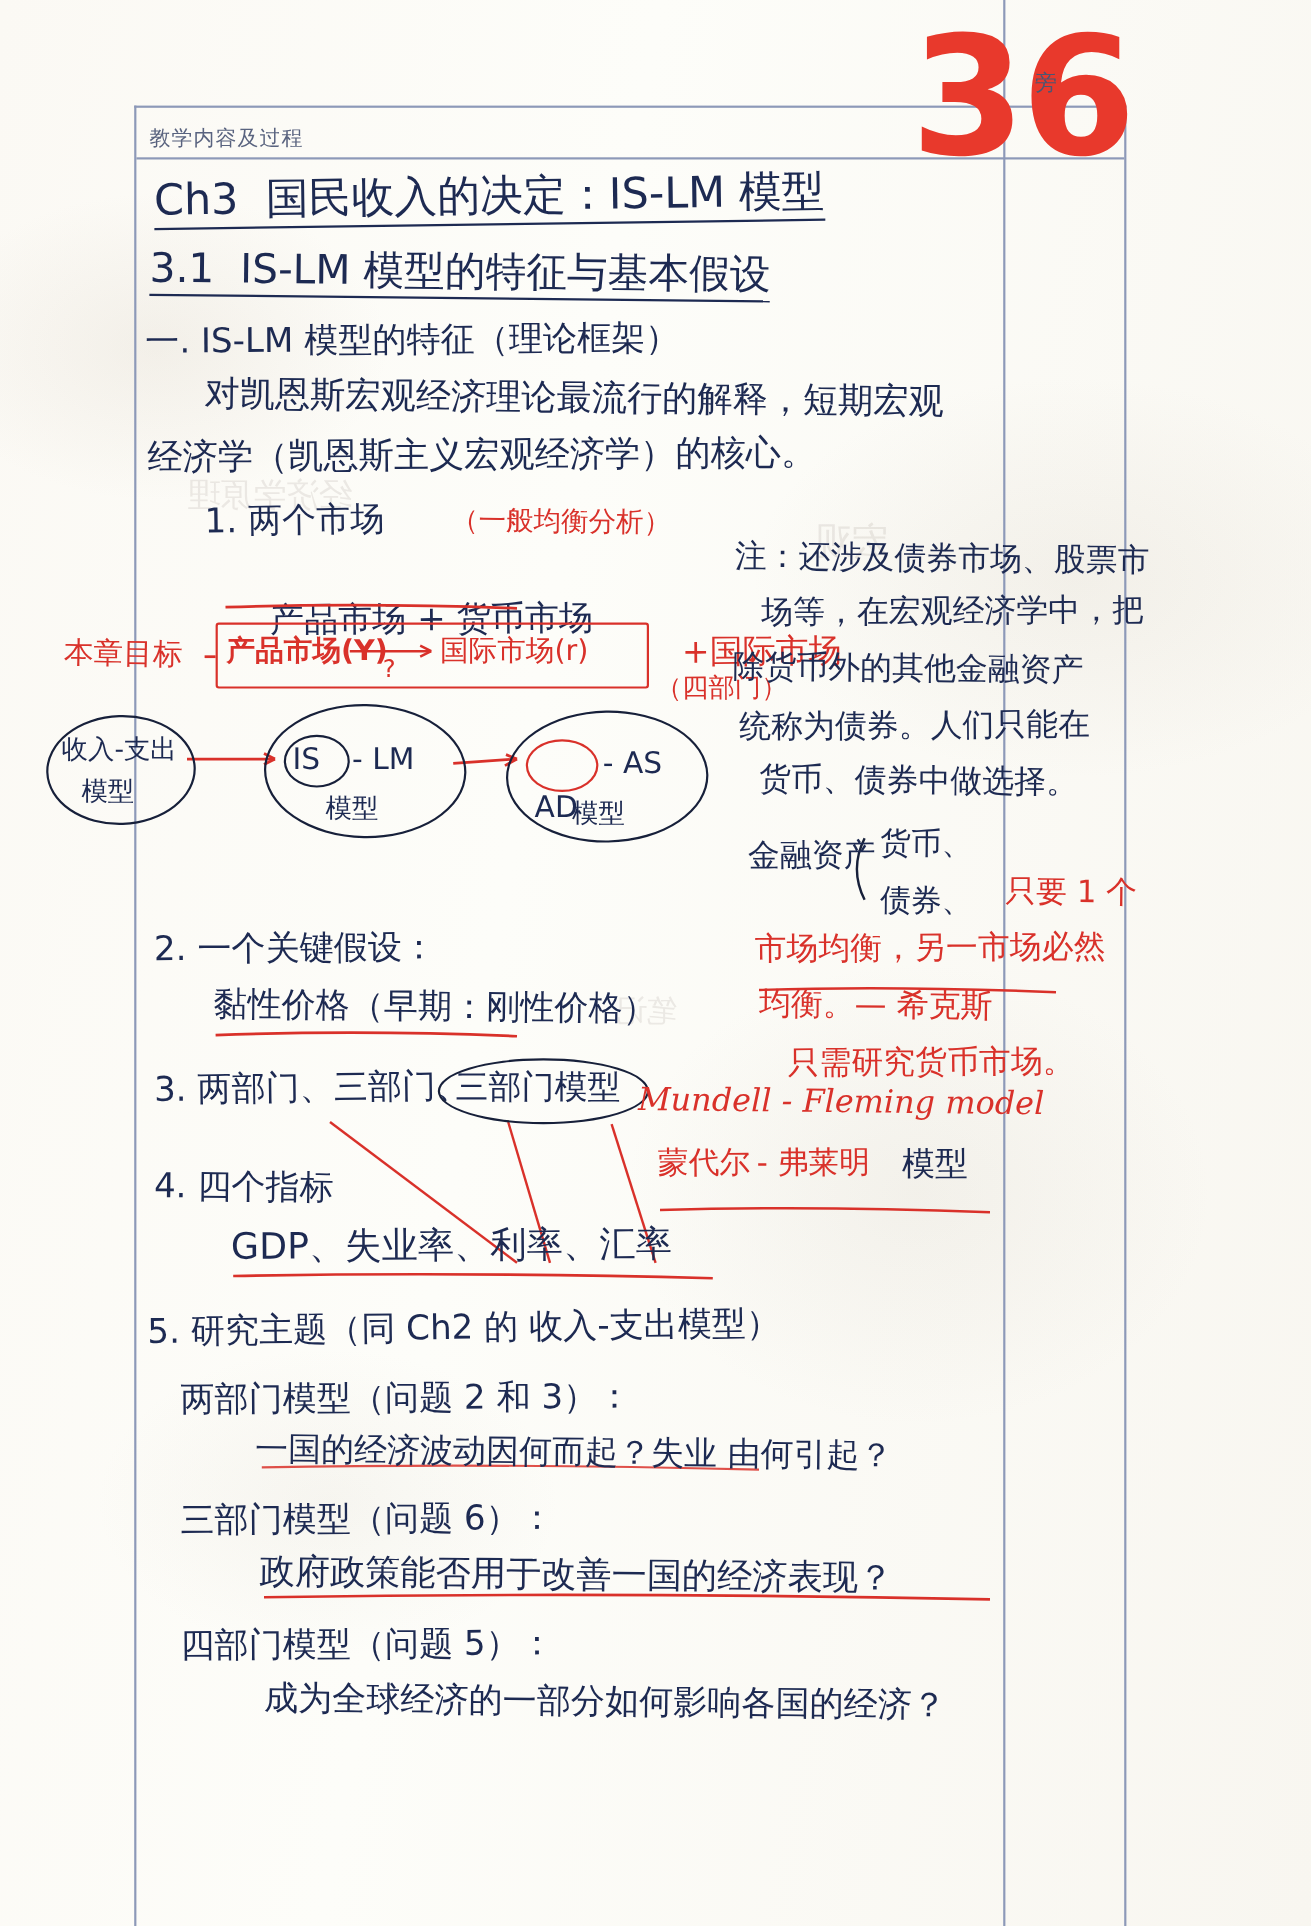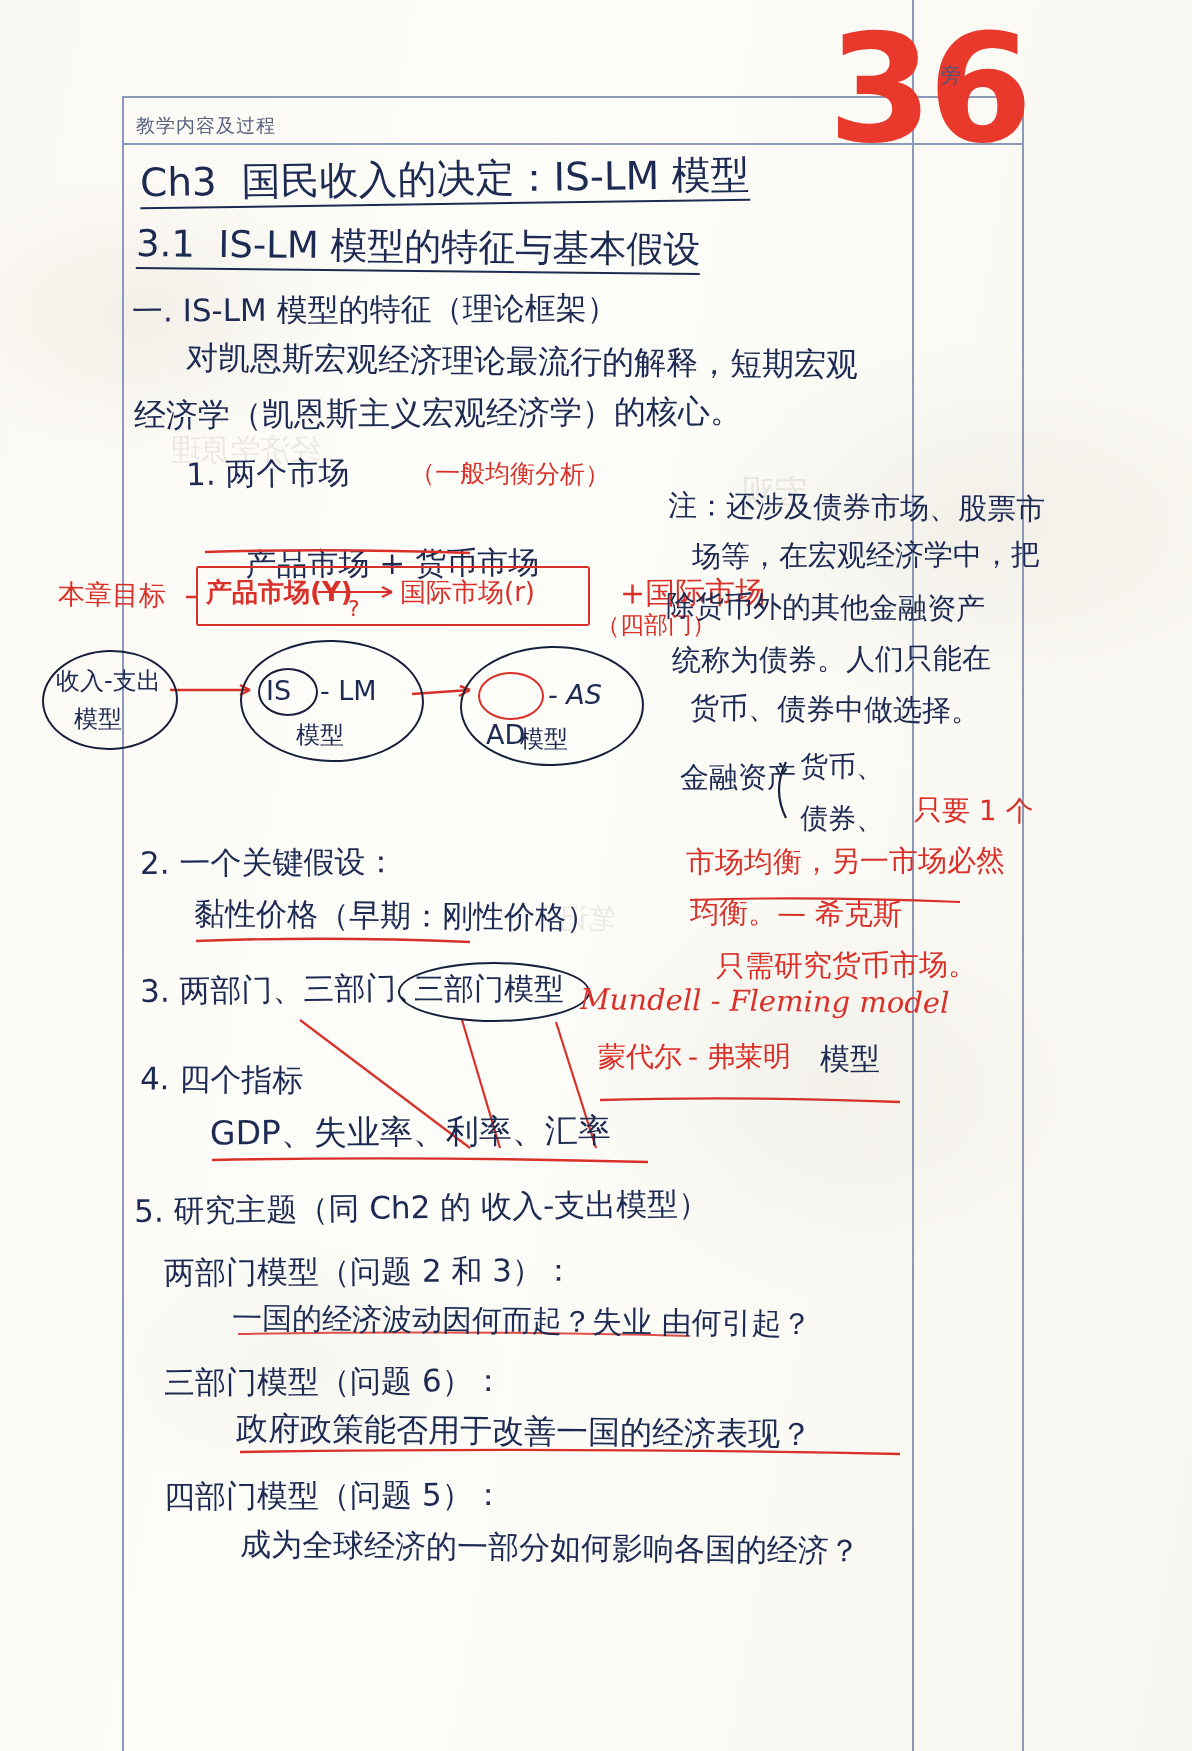--- a/index.html
+++ b/index.html
@@ -227,21 +227,21 @@
 
   <div class="oval" style="left:240px; top:640px; width:180px; height:118px; transform:rotate(1deg);"></div>
   <div class="oval" style="left:258px; top:668px; width:56px; height:44px;"></div>
   <div class="hw blue" style="left:266px; top:676px; font-size:27px;">IS</div>
   <div class="hw blue" style="left:320px; top:676px; font-size:27px;">- LM</div>
   <div class="hw blue" style="left:296px; top:722px; font-size:24px;">模型</div>
 
   <div class="oval" style="left:460px; top:646px; width:180px; height:116px; transform:rotate(-1deg);"></div>
   <div class="oval-red" style="left:478px; top:672px; width:62px; height:44px;"></div>
   <div class="hw blue" style="left:486px; top:720px; font-size:27px;">AD</div>
-  <div class="hw blue" style="left:548px; top:680px; font-size:27px;font-style:italic;">- AS</div>
+  <div class="hw blue" style="left:548px; top:680px; font-size:27px;">- AS</div>
   <div class="hw blue" style="left:520px; top:726px; font-size:24px;">模型</div>
 
   <div class="hw blue j3" style="left:140px; top:845px; font-size:31px;">2. 一个关键假设：</div>
   <div class="hw blue j2" style="left:194px; top:898px; font-size:31px;">黏性价格（早期：刚性价格）</div>
 
   <div class="hw blue j1" style="left:140px; top:972px; font-size:31px;">3. 两部门、三部门、</div>
   <div class="oval" style="left:398px; top:962px; width:188px; height:56px;"></div>
   <div class="hw blue" style="left:414px; top:972px; font-size:30px;">三部门模型</div>
   <div class="hw red j2" style="left:580px; top:986px; font-size:29px; font-family:'DejaVu Serif', serif; font-style:italic;">Mundell - Fleming model</div>
   <div class="hw red j3" style="left:598px; top:1042px; font-size:28px;">蒙代尔</div>

